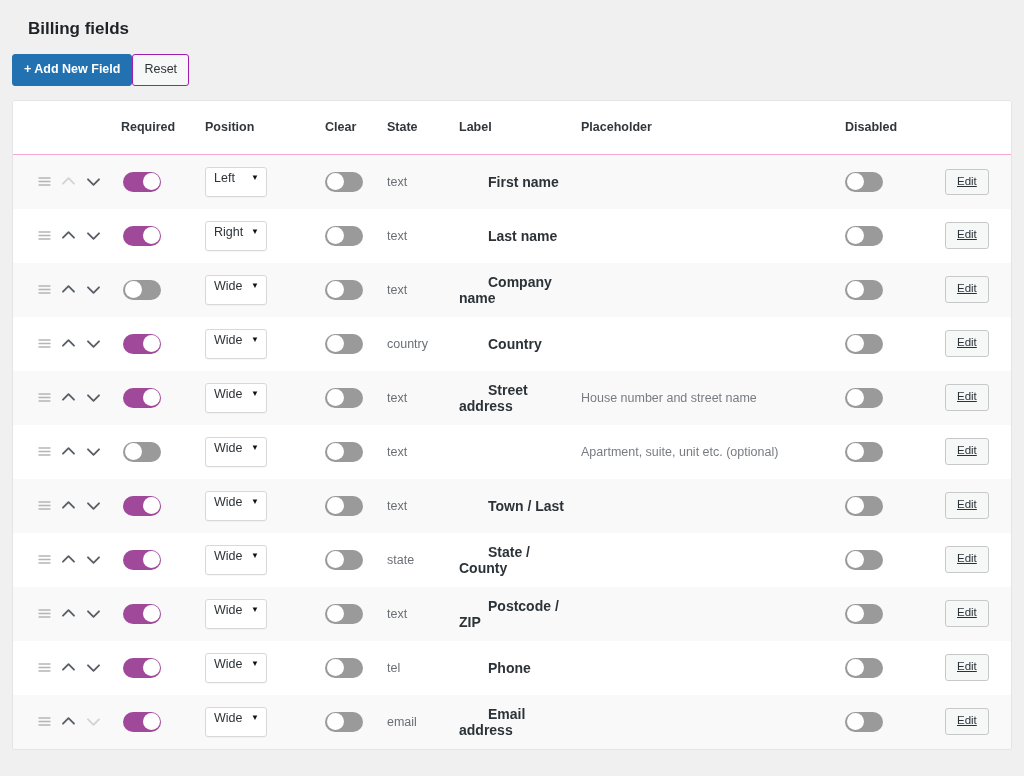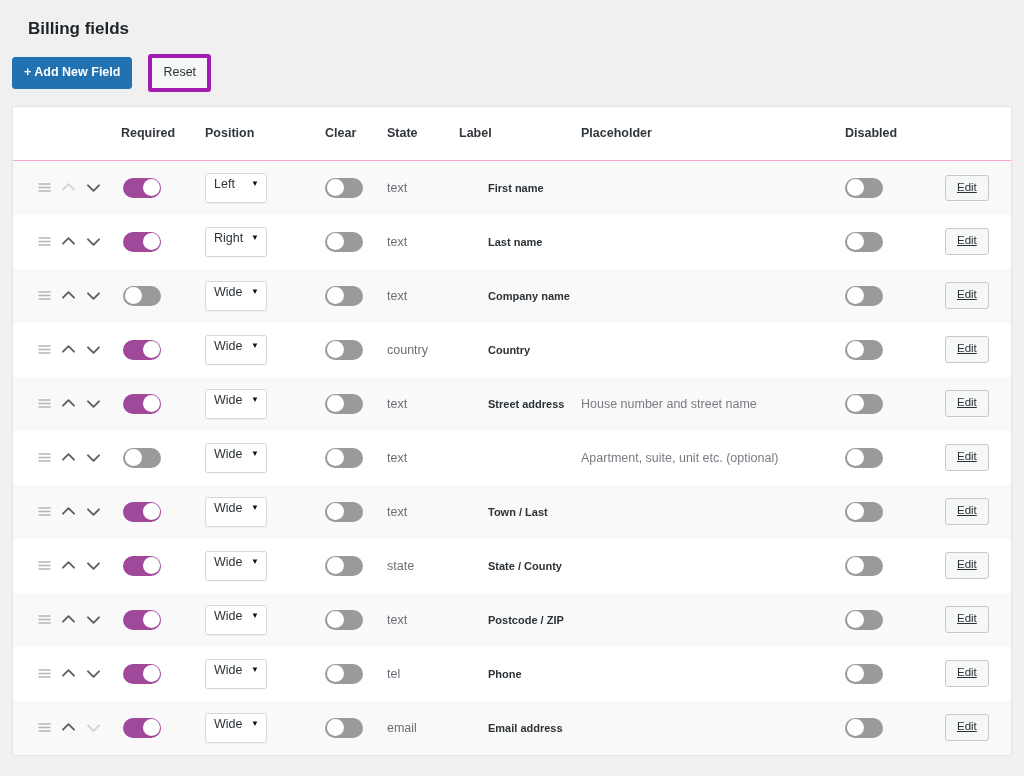--- a/index.html
+++ b/index.html
@@ -24,40 +24,40 @@
     font-size: 12.5px;
     color: #3c434a;
     margin: 14px 0 0 0;
     line-height: 1.4;
   }
 
   .actions {
     margin-top: 14px;
     display: flex;
     align-items: center;
-    gap: 16px;
+    gap: 0;
   }
   .btn {
     font-family: "Liberation Sans", sans-serif;
     font-size: 12.5px;
     line-height: 1;
     border-radius: 3px;
     cursor: pointer;
     white-space: nowrap;
   }
   .btn-primary {
     background: #2271b1;
     border: 1px solid #2271b1;
     color: #fff;
     font-weight: 600;
     padding: 8px 11px 9px 11px;
   }
   .btn-secondary {
     background: #f6f7f7;
-    border: 4px solid #a21caf;
+    border: 1px solid #a21caf;
     color: #2c3338;
     padding: 8px 11px 9px 11px;
   }
 
   .table-card {
     margin-top: 14px;
     background: #fff;
     border: 1px solid #e2e4e7;
     border-radius: 3px;
     overflow: hidden;
@@ -164,21 +164,21 @@
     font-size: 8px;
     color: #111;
     margin-left: 4px;
     line-height: 1;
   }
 
   .type-text { color: #6b6f75; font-size: 12.5px; }
   .label-text {
     color: #2c3338;
     font-weight: 700;
-    font-size: 11px;
+    font-size: 14px;
     padding-left: 29px;
   }
   .place-text { color: #787c82; font-size: 12.5px; }
 
   .edit-btn {
     display: inline-block;
     background: #f6f7f7;
     border: 1px solid #c7c8ca;
     border-radius: 3px;
     font-size: 11.5px;

